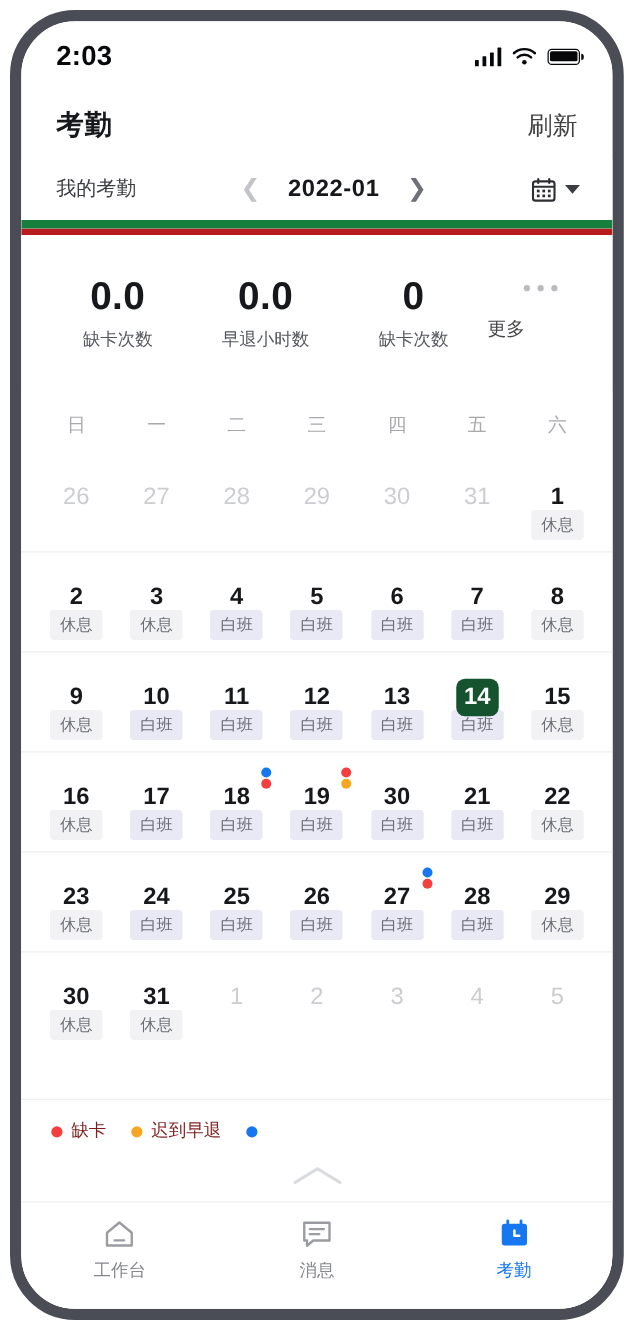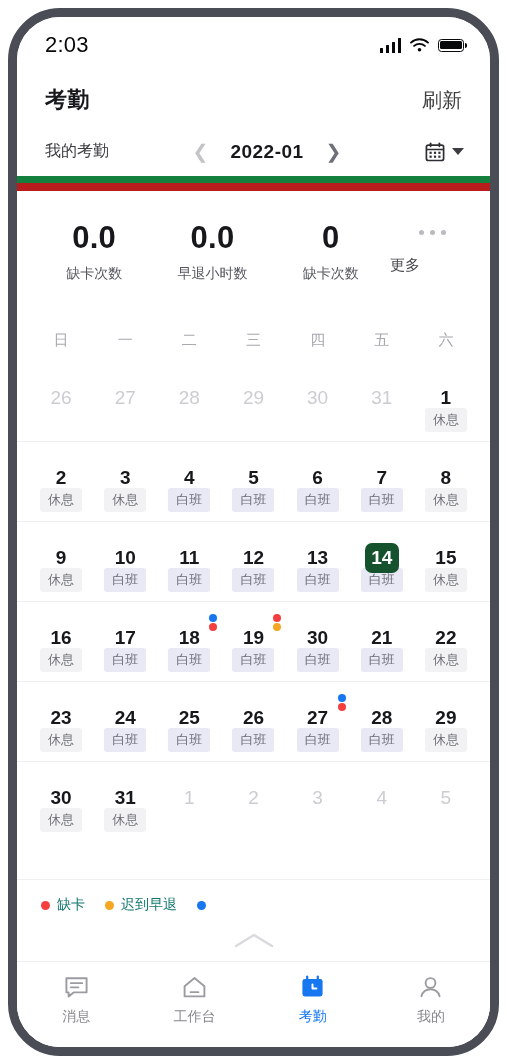--- a/index.html
+++ b/index.html
@@ -27,21 +27,21 @@
     background:#ffffff;
     display:flex;flex-direction:column;
   }
 
   
   .statusbar{
     height:56px;flex:0 0 56px;
     display:flex;align-items:center;justify-content:space-between;
     padding:0 26px 0 28px;box-sizing:border-box;
   }
-  .status-time{font-size:22px;font-weight:normal;color:#07080a;letter-spacing:.2px;}
+  .status-time{font-size:22px;font-weight:bold;color:#07080a;letter-spacing:.2px;}
   .status-icons{display:flex;align-items:center;gap:9px;}
   .sig{display:flex;align-items:flex-end;gap:2.5px;height:15px;}
   .sig i{display:block;width:3.5px;background:#07080a;border-radius:.5px;}
   .sig i:nth-child(1){height:5px;}
   .sig i:nth-child(2){height:8px;}
   .sig i:nth-child(3){height:11px;}
   .sig i:nth-child(4){height:15px;}
   .batt{
     width:26px;height:13px;border:1.6px solid #07080a;border-radius:3.5px;
     position:relative;box-sizing:border-box;padding:1.4px;
@@ -80,21 +80,21 @@
   .cal-toggle{flex:0 0 auto;display:flex;align-items:center;gap:7px;}
   .cal-ic{width:20px;height:20px;display:block;}
   .caret{
     width:0;height:0;border-left:6px solid transparent;border-right:6px solid transparent;
     border-top:7px solid #3b3d42;
   }
 
   
   .statsband{
     flex:0 0 130px;height:130px;background:#ffffff;
-    border-top:8px solid #b91c1c;
+    border-top:5px solid #b91c1c;
     display:flex;align-items:center;
     padding:0 14px 0 18px;box-sizing:border-box;
   }
   .stat{flex:1 1 0;text-align:center;}
   .stat-val{font-size:31px;font-weight:bold;color:#16181c;line-height:1.08;letter-spacing:.3px;}
   .stat-lbl{font-size:14px;color:#55585f;margin-top:10px;}
   .stat-more{flex:0 0 86px;text-align:left;}
   .dots3{display:flex;justify-content:center;gap:6px;margin-bottom:21px;}
   .dots3 i{width:5px;height:5px;border-radius:50%;background:#b9bbc0;display:block;}
   .more-lbl{font-size:15px;color:#44464c;}
@@ -139,21 +139,21 @@
   .tag-empty{visibility:hidden;}
 
   
   .legend{
     display:flex;align-items:center;gap:20px;
     padding:16px 0 10px 24px;
     border-top:1px solid #f0f0f2;background:#ffffff;
   }
   .legend-item{display:flex;align-items:center;gap:7px;}
   .legend-item i{width:9px;height:9px;border-radius:50%;display:block;}
-  .legend-item span{font-size:14px;color:#0f766e;}
+  .legend-item span{font-size:14px;color:#7f1d1d;}
   .collapse{
     background:#ffffff;display:flex;align-items:center;justify-content:center;
     padding:8px 0 12px;
   }
   .collapse svg{display:block;}
 
   
   .tabbar{
     flex:0 0 86px;height:86px;background:#ffffff;
     border-top:1px solid #efeff1;
@@ -564,46 +564,39 @@
         <div class="collapse">
           <svg width="42" height="17" viewBox="0 0 42 17">
             <path d="M3 14 L21 3 L39 14" stroke="#d9dade" stroke-width="2.4" fill="none" stroke-linecap="round" stroke-linejoin="round"></path>
           </svg>
         </div>
       </div>
 
       <div class="tabbar">
         <div class="tab">
           <svg width="27" height="27" viewBox="0 0 27 27">
+            <path d="M3.6 12.2 L13.5 4 L23.4 12.2 V22.4 H3.6 Z" fill="none" stroke="#9a9ca2" stroke-width="1.9" stroke-linejoin="round"></path>
+            <line x1="9.6" y1="18.2" x2="17.4" y2="18.2" stroke="#9a9ca2" stroke-width="1.8" stroke-linecap="round"></line>
+          </svg>
+          <span class="tab-lbl">工作台</span>
+        </div>
+        <div class="tab">
+          <svg width="27" height="27" viewBox="0 0 27 27">
             <path d="M3.4 4.2h20.2v14.2H10.6L5.6 22.6v-4.2H3.4z" fill="none" stroke="#9a9ca2" stroke-width="1.9" stroke-linejoin="round"></path>
             <line x1="7.8" y1="9.2" x2="19.2" y2="9.2" stroke="#9a9ca2" stroke-width="1.8" stroke-linecap="round"></line>
             <line x1="7.8" y1="13.3" x2="15.4" y2="13.3" stroke="#9a9ca2" stroke-width="1.8" stroke-linecap="round"></line>
           </svg>
           <span class="tab-lbl">消息</span>
-        </div>
-        <div class="tab">
-          <svg width="27" height="27" viewBox="0 0 27 27">
-            <path d="M3.6 12.2 L13.5 4 L23.4 12.2 V22.4 H3.6 Z" fill="none" stroke="#9a9ca2" stroke-width="1.9" stroke-linejoin="round"></path>
-            <line x1="9.6" y1="18.2" x2="17.4" y2="18.2" stroke="#9a9ca2" stroke-width="1.8" stroke-linecap="round"></line>
-          </svg>
-          <span class="tab-lbl">工作台</span>
         </div>
         <div class="tab active">
           <svg width="27" height="27" viewBox="0 0 27 27">
             <rect x="3.4" y="5" width="20.2" height="17.4" rx="2.4" fill="#1677f0"></rect>
             <line x1="8.2" y1="2.6" x2="8.2" y2="6.4" stroke="#1677f0" stroke-width="2.2" stroke-linecap="round"></line>
             <line x1="18.8" y1="2.6" x2="18.8" y2="6.4" stroke="#1677f0" stroke-width="2.2" stroke-linecap="round"></line>
             <path d="M13.5 10.4 V14.6 H17.4" stroke="#ffffff" stroke-width="2" fill="none" stroke-linecap="round" stroke-linejoin="round"></path>
           </svg>
           <span class="tab-lbl">考勤</span>
         </div>
-        <div class="tab">
-          <svg width="27" height="27" viewBox="0 0 27 27">
-            <circle cx="13.5" cy="9" r="4.9" fill="none" stroke="#9a9ca2" stroke-width="1.9"></circle>
-            <path d="M4.4 22.2c1.4-4.6 5-6.9 9.1-6.9s7.7 2.3 9.1 6.9" fill="none" stroke="#9a9ca2" stroke-width="1.9" stroke-linecap="round"></path>
-          </svg>
-          <span class="tab-lbl">我的</span>
-        </div>
       </div>
 
     </div>
   </div>
 </div>
 
 </body></html>

